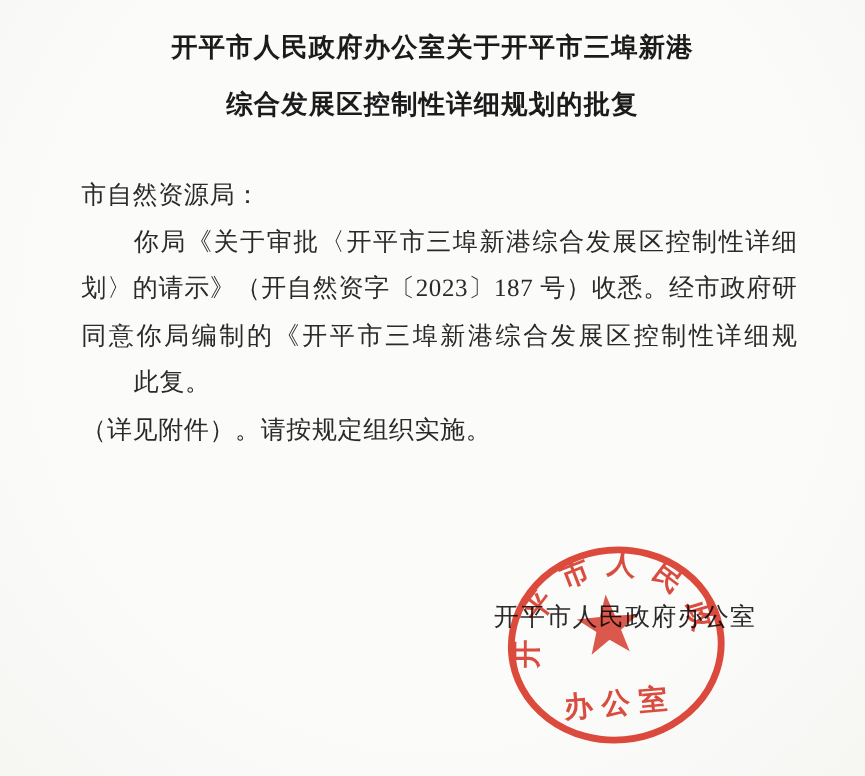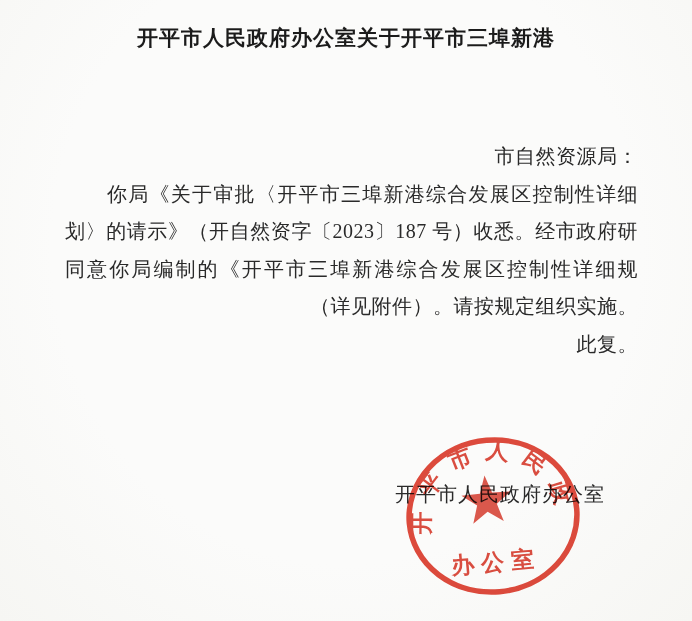--- a/index.html
+++ b/index.html
@@ -26,21 +26,21 @@
   .doc-body {
     position: absolute;
     top: 138px;
     left: 65px;
     width: 573px;
     font-size: 20px;
     line-height: 37.5px;
     color: #2a2a2a;
     letter-spacing: 0.5px;
   }
-  .bline { height: 37.5px; white-space: nowrap; text-align: right; }
+  .bline { height: 37.5px; white-space: nowrap; }
   .full {
     white-space: normal;
     text-align: justify;
     text-align-last: justify;
     overflow: hidden;
   }
   .indent { text-indent: 42px; }
   .sig {
     margin-left: 312px;
     width: 228px;
@@ -64,29 +64,30 @@
     font-weight: 700;
   }
 </style>
 </head>
 <body>
 
 <div class="page">
 
   <div class="title">
     <div>开平市人民政府办公室关于开平市三埠新港</div>
+    <div>综合发展区控制性详细规划的批复</div>
   </div>
 
   <div class="doc-body">
     <div class="bline">市自然资源局：</div>
     <div class="bline full indent">你局《关于审批〈开平市三埠新港综合发展区控制性详细规</div>
     <div class="bline full">划〉的请示》（开自然资字〔2023〕187 号）收悉。经市政府研究，</div>
     <div class="bline full">同意你局编制的《开平市三埠新港综合发展区控制性详细规划》</div>
+    <div class="bline indent">此复。</div>
     <div class="bline">（详见附件）。请按规定组织实施。</div>
-    <div class="bline indent">此复。</div>
     <div class="bline"></div>
     <div class="bline"></div>
     <div class="bline"></div>
     <div class="bline sig">开平市人民政府办公室</div>
   </div>
 
   <svg class="seal" viewBox="0 0 190 172" aria-hidden="true">
     <defs>
       <path id="sealArc" d="M 34.9 105.5 A 64 57 0 1 1 155.1 105.5" fill="none"></path>
     </defs>

